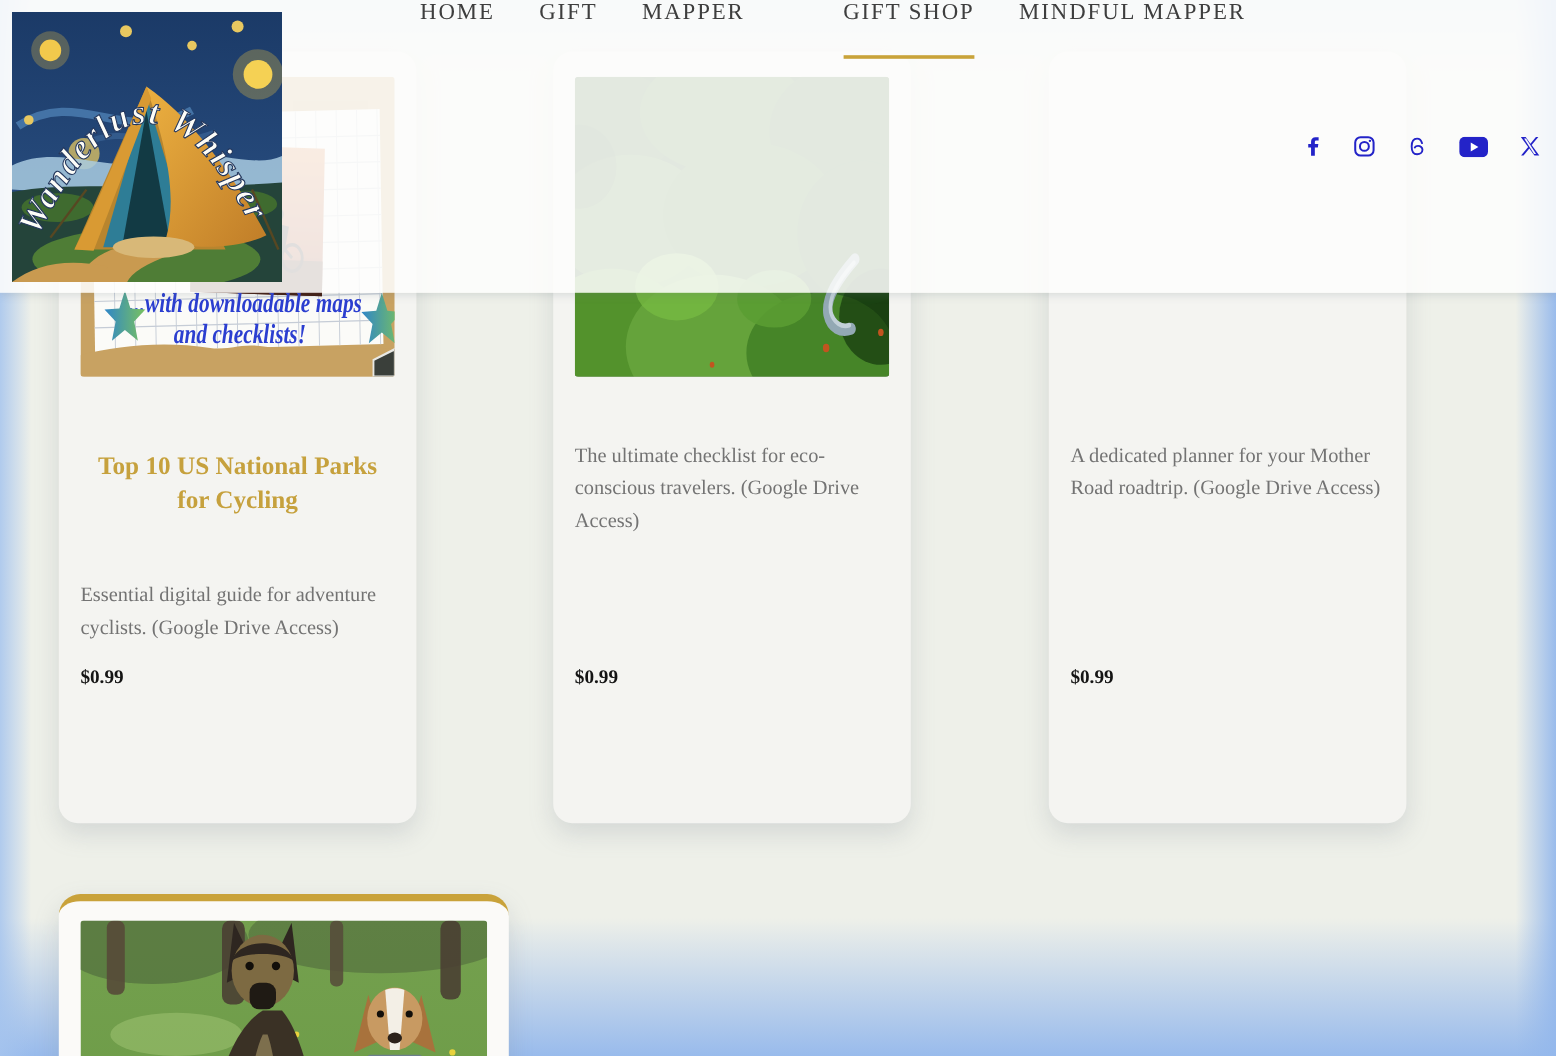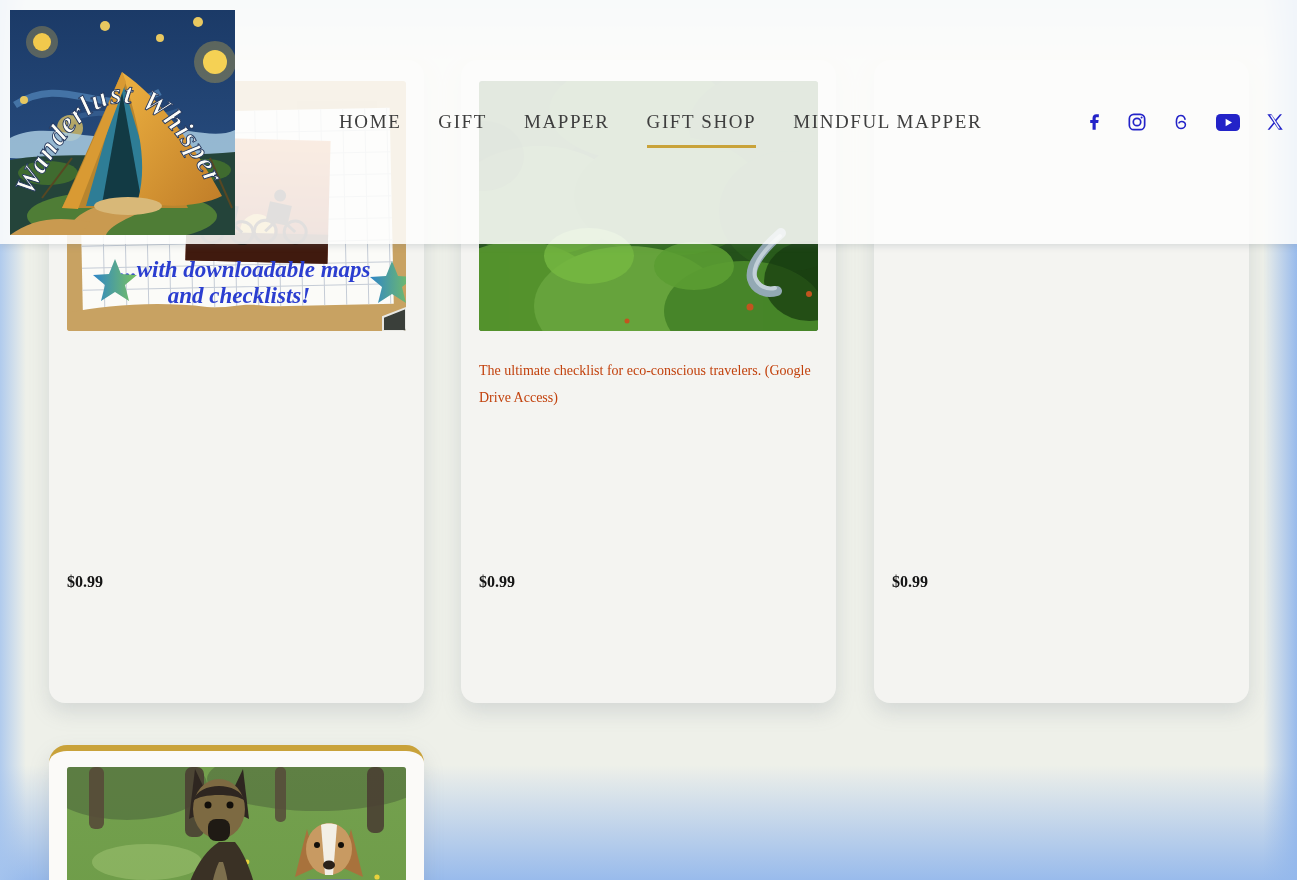--- a/index.html
+++ b/index.html
@@ -23,64 +23,64 @@
     box-shadow: 0 2px 7px rgba(95,108,125,.20);
     z-index: 10;
   }
   .logo {
     position:absolute; left:10px; top:10px; width:225px; height:225px;
     cursor:pointer;
   }
   .logo svg { width:100%; height:100%; display:block; }
 
   .nav {
-    position:absolute; left:339px; top:0; height:244px;
-    display:flex; align-items:center; gap:37px;
+    position:absolute; left:350px; top:0; height:244px;
+    display:flex; align-items:flex-start; gap:37px;
     list-style:none;
   }
   .nav li {
     font-size:19px; letter-spacing:1.6px; color:#3e3e3e;
     cursor:pointer; white-space:nowrap;
   }
   .nav li.active {
     border-bottom:3px solid #c9a33a;
-    padding-bottom:12px; margin-bottom:-15px;
+    padding-bottom:24px; margin-bottom:-15px;margin-left:45px;
   }
 
   .social {
     position:absolute; right:13px; top:0; height:244px;
     display:flex; align-items:center; gap:26px;
   }
   .social .sico { cursor:pointer; display:flex; align-items:center; }
   .social svg { display:block; }
 
   
   .card {
-    position:absolute; top:60px; width:375px; height:643px;
+    position:absolute; top:43px; width:298px; height:643px;
     background:#f4f4f1; border-radius:16px;
     box-shadow:0 9px 20px rgba(122,132,144,.22);
     z-index:1; cursor:pointer;
   }
   .card.pos1 { left:49px; }
   .card.pos2 { left:461px; }
   .card.pos3 { left:874px; }
 
   .card-img {
     height:250px; margin:21px 18px 0; border-radius:3px; overflow:hidden;
   }
   .card-img svg { width:100%; height:100%; display:block; }
   .card-img.empty { visibility:hidden; }
 
   .card-title {
     margin-top:60px; padding:0 24px; text-align:center;
     font-weight:bold; font-size:21px; line-height:28px; color:#c6a13d;
   }
   .card-desc {
-    margin-top:26px; padding:0 10px 0 18px;
-    font-size:14px; line-height:27px; color:#c2410c;
+    margin-top:52px; padding:0 10px 0 18px;
+    font-size:17px; line-height:27px; color:#737373;
   }
   .card-price {
     position:absolute; top:508px; left:18px;
     font-weight:bold; font-size:16px; line-height:28px; color:#141414;
   }
 
   .card-featured {
     position:absolute; left:49px; top:745px; width:375px; height:320px;
     background:#fbfaf8; border-radius:18px;
     border-top:6px solid #c9a23a;
@@ -223,20 +223,22 @@
         </g>
       </g>
       <text x="178" y="196" text-anchor="middle" font-family="Liberation Serif, serif" font-size="23" font-weight="bold" font-style="italic" fill="#2b3ed0">...with downloadable maps</text>
       <text x="172" y="222" text-anchor="middle" font-family="Liberation Serif, serif" font-size="23" font-weight="bold" font-style="italic" fill="#2b3ed0">and checklists!</text>
       <path d="M48,178 L54,193 L70,194 L58,204 L62,220 L48,211 L34,220 L38,204 L26,194 L42,193 Z" fill="url(#starg)"></path>
       <path d="M325,180 L331,195 L347,196 L335,206 L339,222 L325,213 L311,222 L315,206 L303,196 L319,195 Z" fill="url(#starg)"></path>
       <path d="M0,250 L0,232 C40,224 90,220 140,226 C158,229 172,221 200,225 C250,232 300,222 339,227 L339,250 Z" fill="#c8a262"></path>
       <path d="M316,236 L339,227 L339,250 L316,250 Z" fill="#3a3f3a" stroke="#e8e8e4" stroke-width="2"></path>
     </svg>
   </div>
+  <div class="card-title">Top 10 US National Parks for Cycling</div>
+  <div class="card-desc">Essential digital guide for adventure cyclists. (Google Drive Access)</div>
   <div class="card-price">$0.99</div>
 </div>
 
 <div class="card pos2">
   <div class="card-img">
     <svg viewBox="0 0 339 250" preserveAspectRatio="none">
       <rect width="339" height="250" fill="#24511a"></rect>
       <g opacity=".95">
         <ellipse cx="40" cy="40" rx="70" ry="45" fill="#2a5c1c"></ellipse>
         <ellipse cx="160" cy="30" rx="90" ry="50" fill="#336b20"></ellipse>
@@ -258,20 +260,21 @@
       <circle cx="330" cy="213" r="3" fill="#c2541f"></circle>
       <circle cx="148" cy="240" r="2.5" fill="#c2541f"></circle>
     </svg>
   </div>
   <div class="card-desc">The ultimate checklist for eco-conscious travelers. (Google Drive Access)</div>
   <div class="card-price">$0.99</div>
 </div>
 
 <div class="card pos3">
   <div class="card-img empty"></div>
+  <div class="card-desc">A dedicated planner for your Mother Road roadtrip. (Google Drive Access)</div>
   <div class="card-price">$0.99</div>
 </div>
 
 <div class="card-featured">
   <div class="card-img">
     <svg viewBox="0 0 339 250" preserveAspectRatio="none">
       <defs>
         <linearGradient id="lawn" x1="0" y1="0" x2="0" y2="1">
           <stop offset="0" stop-color="#74a04e"></stop>
             <stop offset="1" stop-color="#6a9a45"></stop>

